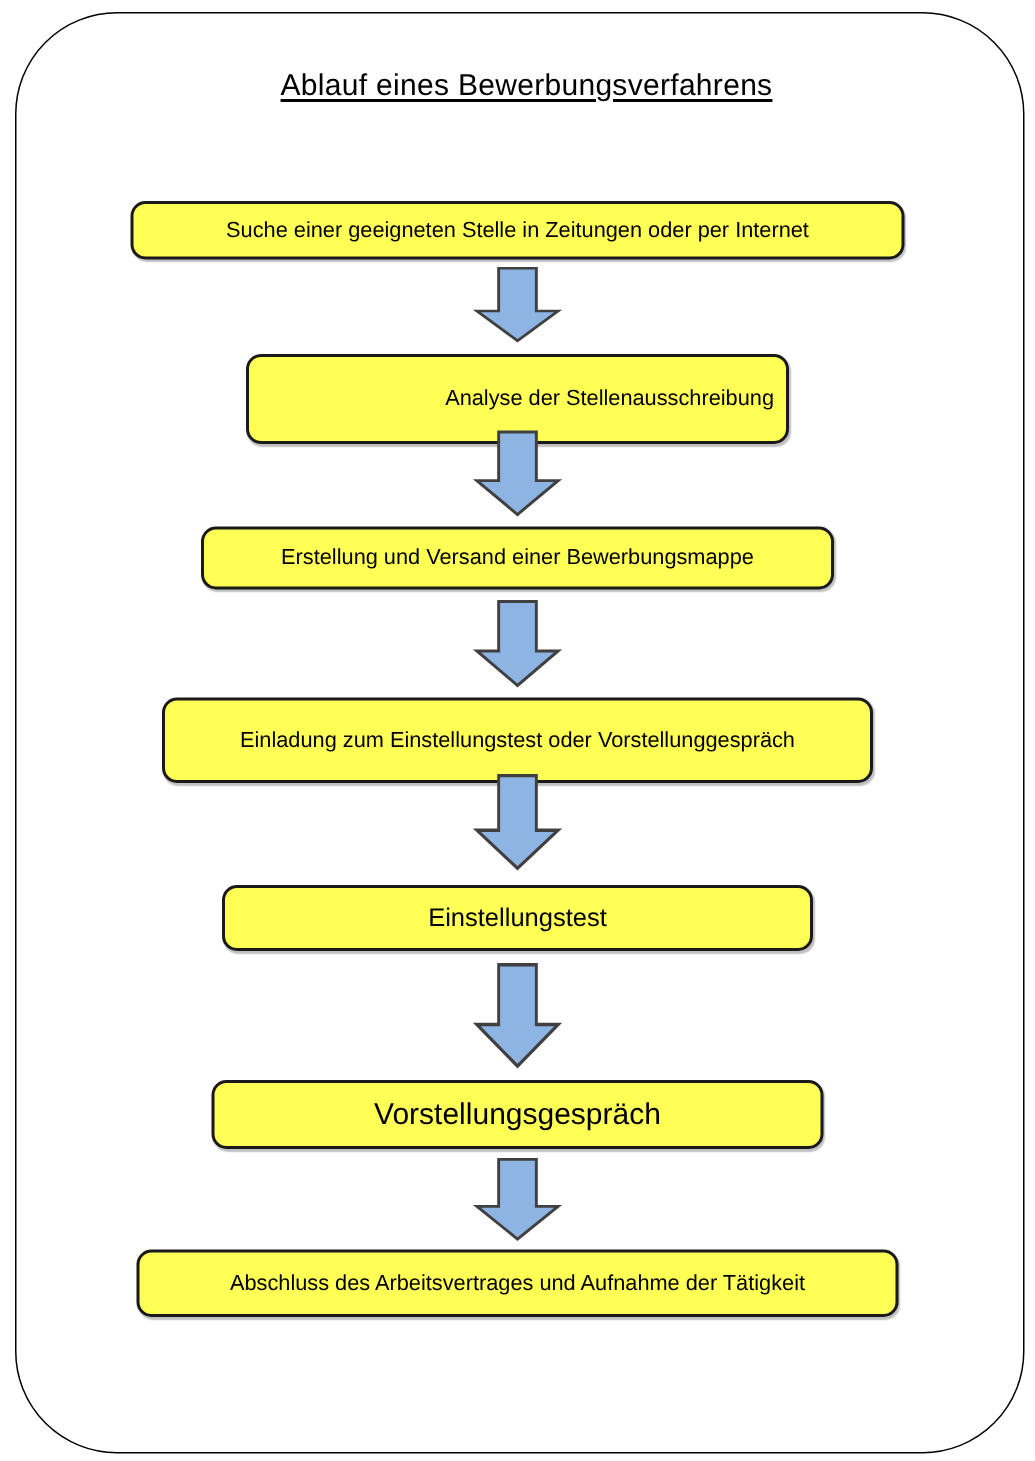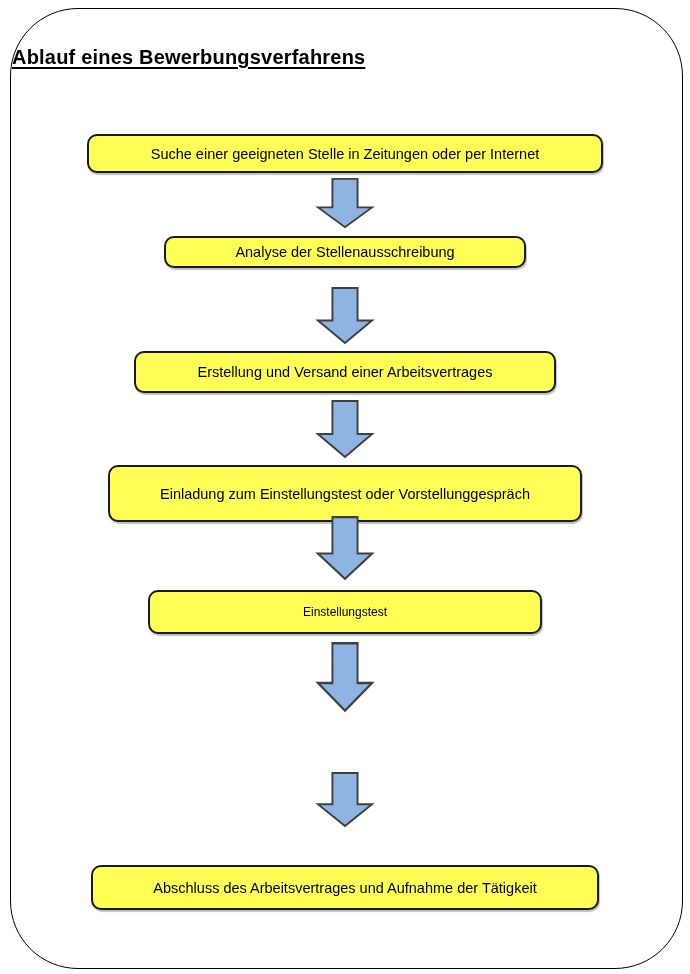--- a/index.html
+++ b/index.html
@@ -26,23 +26,23 @@
     position: absolute;
     left: 10px; top: 8px;
     width: 673px; height: 961px;
     border: 1.5px solid var(--frame-border);
     border-radius: 68px;
   }
   .title {
     position: absolute;
     top: 46px; left: 0;
     width: 100%;
-    text-align: left;
+    text-align: center;
     font-size: 20px;
-    font-weight: bold;
+    font-weight: normal;
     text-decoration: underline;
     text-decoration-thickness: 2px;
     text-underline-offset: 3px;
     letter-spacing: 0.2px;
     padding-left: 12px;
   }
   .step {
     position: absolute;
     left: 50%;
     transform: translateX(-50%);
@@ -52,26 +52,26 @@
     display: flex;
     align-items: center;
     justify-content: center;
     text-align: center;
     font-weight: normal;
     font-size: 14.5px;
     box-shadow: 1px 1.5px 1px rgba(0,0,0,0.25);
     padding: 0 8px;
   }
   .step.s1 { top: 134px; width: 516px; height: 39px; }
-  .step.s2 { top: 236px; width: 362px; height: 32px; }
+  .step.s2 { top: 236px; width: 362px; height: 60px; justify-content: flex-end; }
   .step.s3 { top: 351px; width: 422px; height: 42px; }
   .step.s4 { top: 465px; width: 474px; height: 57px; }
-  .step.s5 { top: 590px; width: 394px; height: 44px; font-size: 12px; }
+  .step.s5 { top: 590px; width: 394px; height: 44px; font-size: 17px; }
   .step.s6 { top: 720px; width: 408px; height: 46px; font-size: 20px; }
-  .step.s7 { top: 833px; width: 508px; height: 45px; margin-top: 32px; }
+  .step.s7 { top: 833px; width: 508px; height: 45px; }
   .arrow {
     position: absolute;
     left: 50%;
     transform: translateX(-50%);
     width: 58px;
   }
   .arrow svg { display: block; width: 100%; height: 100%; overflow: visible; }
   .arrow.a1 { top: 178px; height: 50px; }
   .arrow.a2 { top: 287px; height: 57px; }
   .arrow.a3 { top: 400px; height: 58px; }
@@ -107,21 +107,21 @@
     <span>Analyse der Stellenausschreibung</span>
   </div>
 
   <div class="arrow a2">
     <svg viewBox="0 0 60 58" preserveAspectRatio="none" aria-hidden="true">
       <polygon points="17,1 43,1 43,34 58,34 30,57 2,34 17,34"></polygon>
     </svg>
   </div>
 
   <div class="step s3">
-    <span>Erstellung und Versand einer Arbeitsvertrages</span>
+    <span>Erstellung und Versand einer Bewerbungsmappe</span>
   </div>
 
   <div class="arrow a3">
     <svg viewBox="0 0 60 58" preserveAspectRatio="none" aria-hidden="true">
       <polygon points="17,1 43,1 43,34 58,34 30,57 2,34 17,34"></polygon>
     </svg>
   </div>
 
   <div class="step s4">
     <span>Einladung zum Einstellungstest oder Vorstellunggespräch</span>
@@ -136,20 +136,23 @@
   <div class="step s5">
     <span>Einstellungstest</span>
   </div>
 
   <div class="arrow a5">
     <svg viewBox="0 0 60 58" preserveAspectRatio="none" aria-hidden="true">
       <polygon points="17,1 43,1 43,34 58,34 30,57 2,34 17,34"></polygon>
     </svg>
   </div>
 
+  <div class="step s6">
+    <span>Vorstellungsgespräch</span>
+  </div>
 
   <div class="arrow a6">
     <svg viewBox="0 0 60 58" preserveAspectRatio="none" aria-hidden="true">
       <polygon points="17,1 43,1 43,34 58,34 30,57 2,34 17,34"></polygon>
     </svg>
   </div>
 
   <div class="step s7">
     <span>Abschluss des Arbeitsvertrages und Aufnahme der Tätigkeit</span>
   </div>

